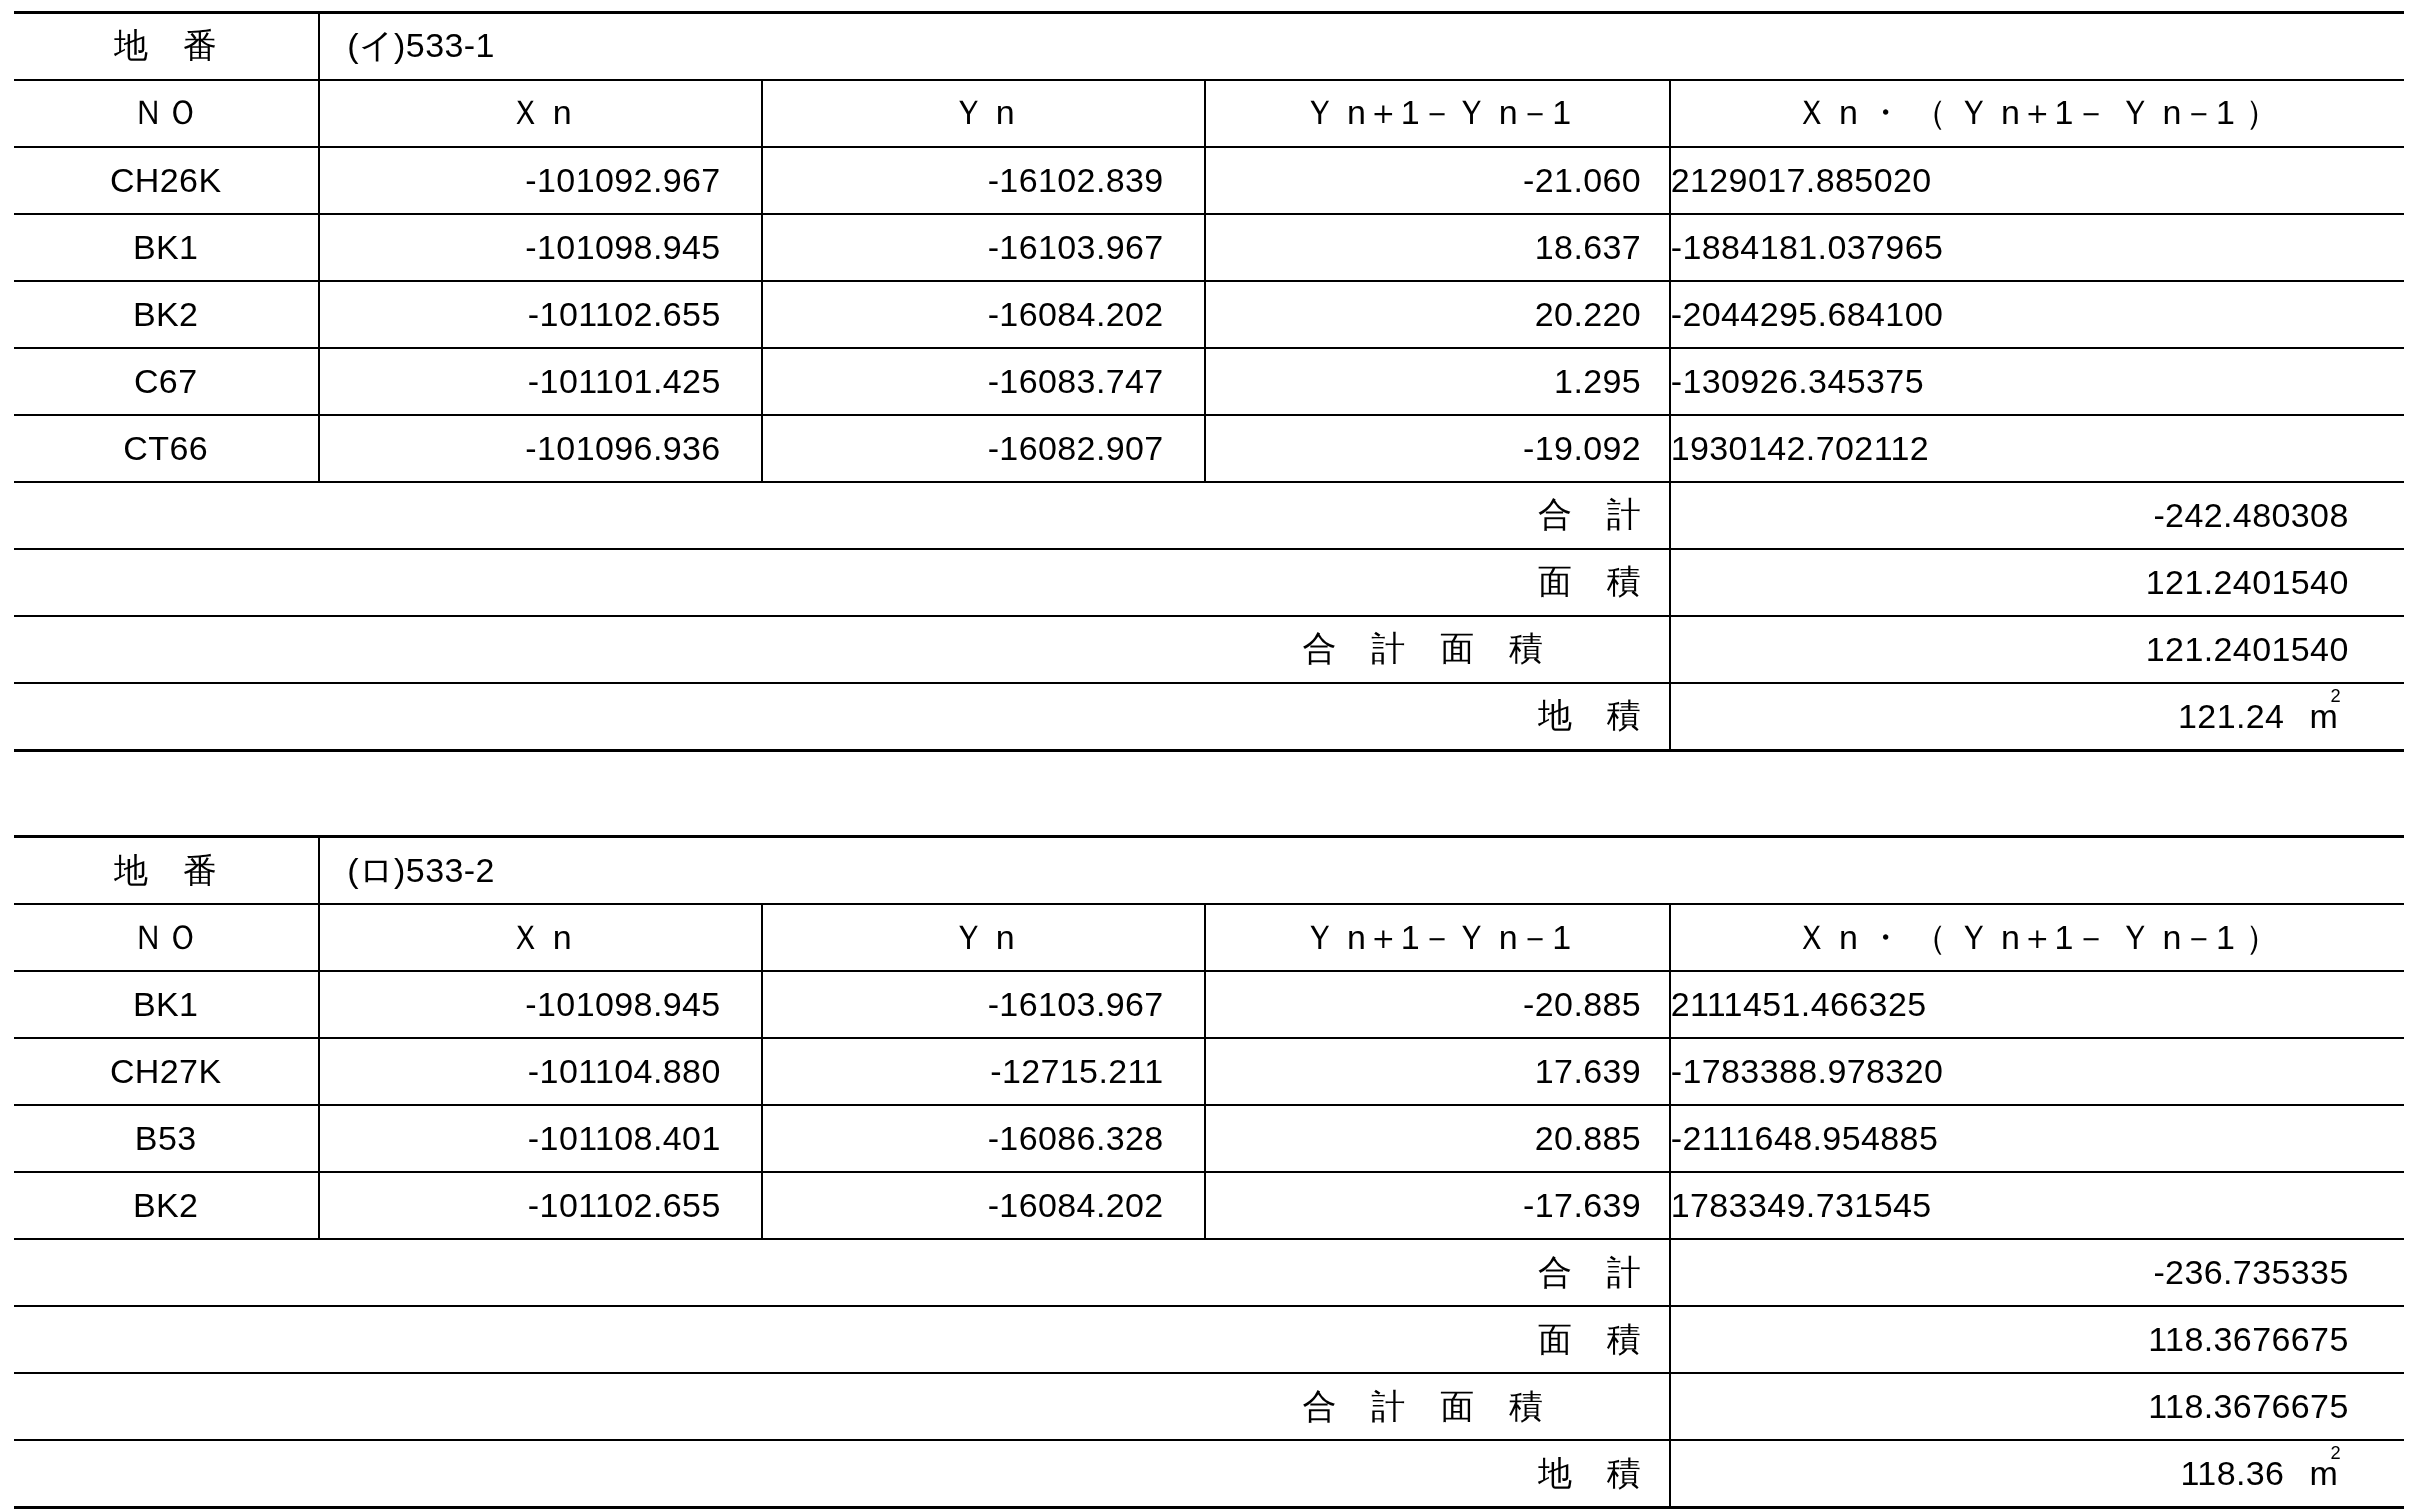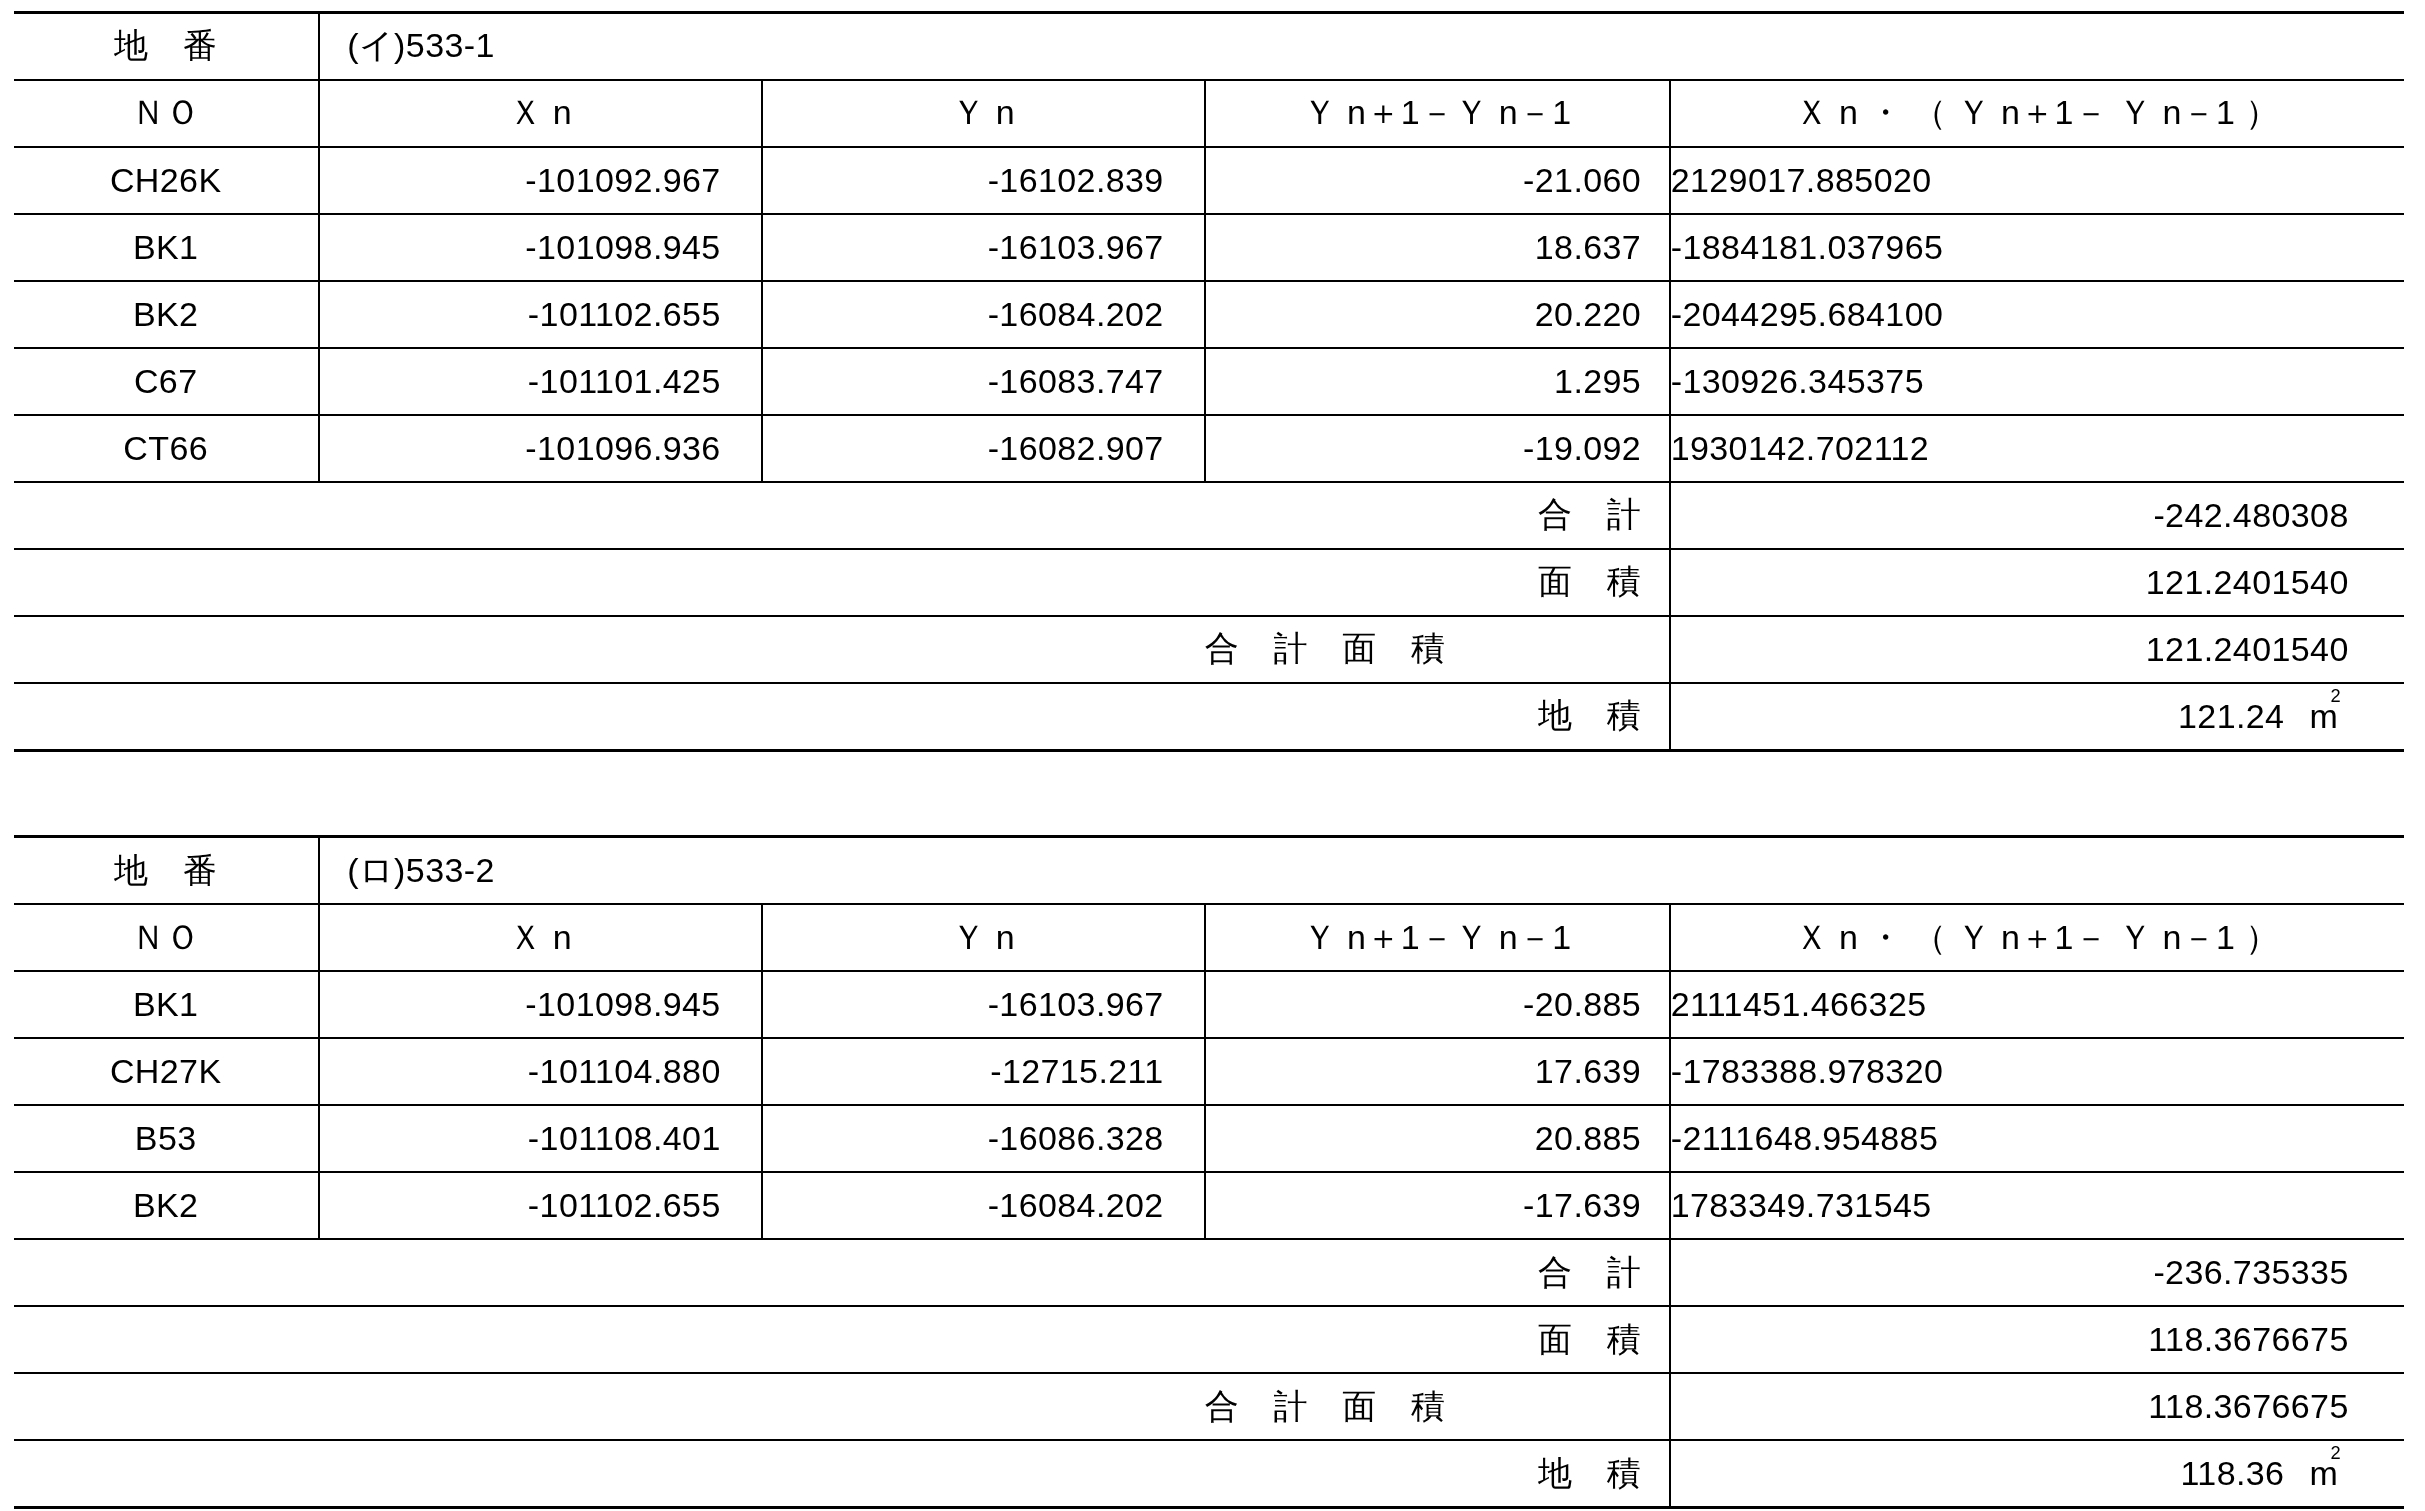--- a/index.html
+++ b/index.html
@@ -79,21 +79,21 @@
     font-size: 33px;
     letter-spacing: 3.1px;
   }
   .sum-label {
     text-align: right;
     padding-right: 27.5px !important;
     letter-spacing: 10.7px;
     font-size: 34px;
   }
   .sum-label-wide {
-    text-align: left;
+    text-align: center;
     padding-right: 27.5px !important;
     letter-spacing: 10.7px;
     font-size: 34px;
   }
   .sum-value {
     text-align: right;
     padding-right: 55px !important;
     font-size: 34px;
   }
   .area-value {

